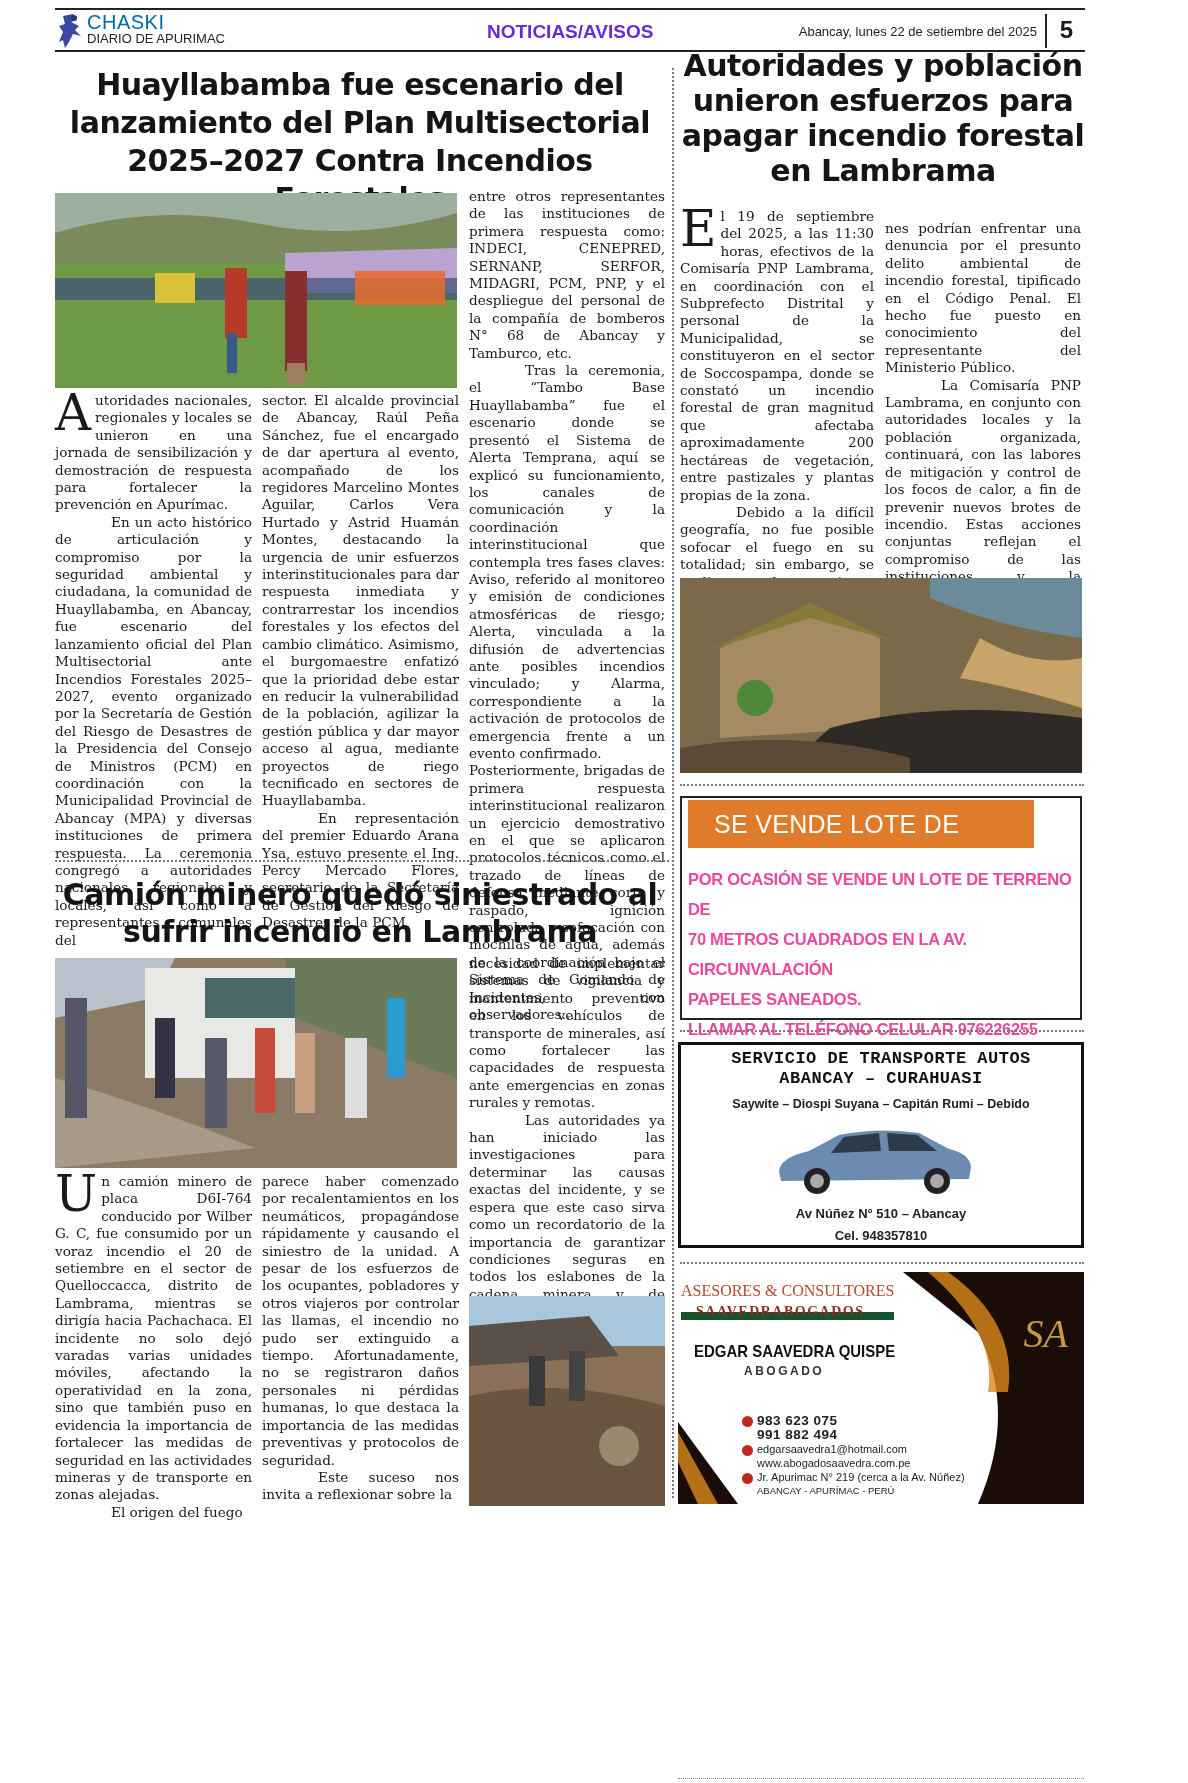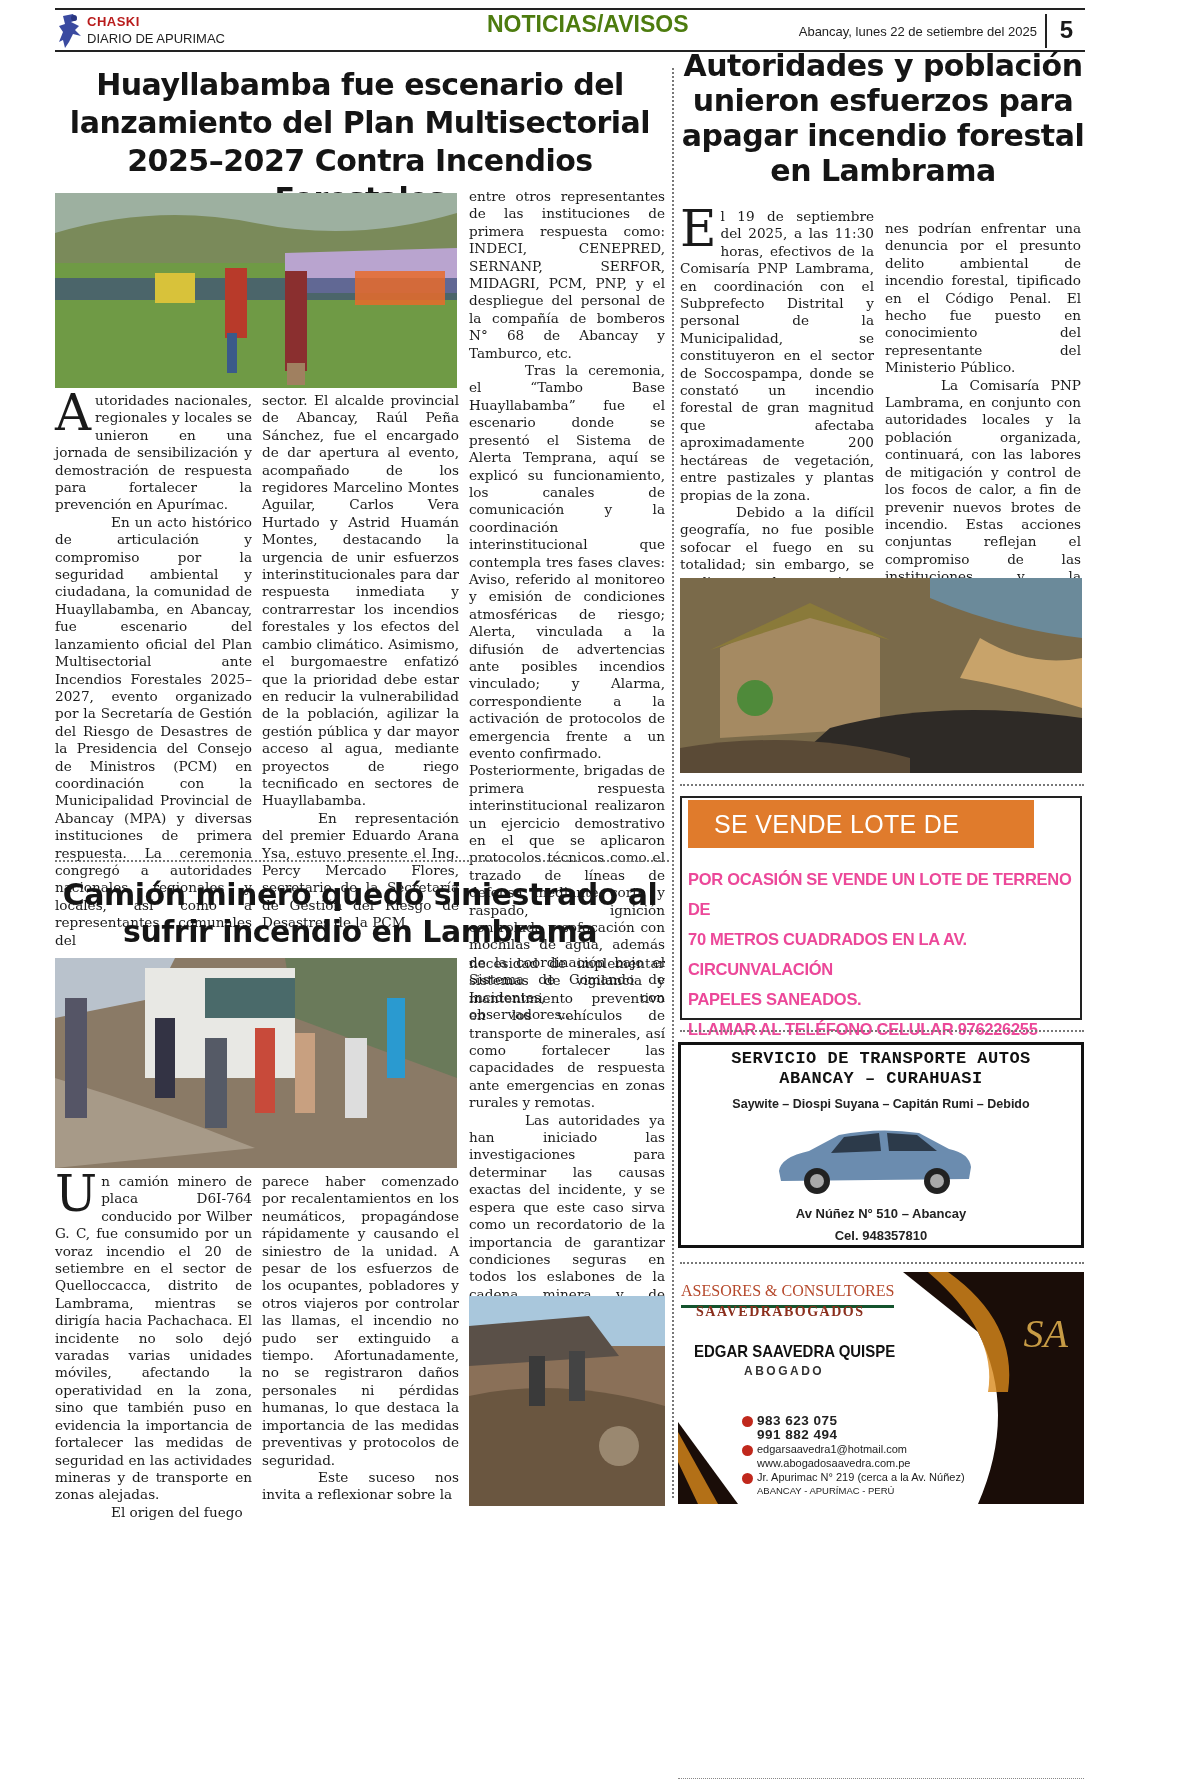--- a/index.html
+++ b/index.html
@@ -3,24 +3,24 @@
 <meta charset="utf-8">
 <style>
   * { box-sizing: border-box; margin: 0; padding: 0; }
   html, body { width: 1188px; height: 1783px; background: #ffffff; overflow: hidden; }
   body { position: relative; font-family: "DejaVu Serif", serif; color: #1a1a1a; }
 
   .masthead { position: absolute; left: 55px; top: 8px; width: 1030px; height: 44px;
     border-top: 2px solid #222; border-bottom: 2px solid #222; }
   .logo { position: absolute; left: 2px; top: 2px; width: 30px; height: 38px; }
   .brand { position: absolute; left: 32px; top: 2px; font-family: "Liberation Sans", sans-serif; }
-  .brand-name { font-size: 13px; font-weight: bold; color: #b91c1c; line-height: 20px; letter-spacing: 0.5px; }
+  .brand-name { font-size: 20px; font-weight: normal; color: #0369a1; line-height: 20px; letter-spacing: 0.5px; }
   .brand-sub { font-size: 13px; color: #222; line-height: 14px; }
-  .section { position: absolute; left: 432px; top: 1px; font-family: "Liberation Sans", sans-serif;
-    font-size: 23px; font-weight: bold; color: #4d7c0f; }
+  .section { position: absolute; left: 432px; top: 11px; font-family: "Liberation Sans", sans-serif;
+    font-size: 19px; font-weight: bold; color: #6d28d9; }
   .dateline { position: absolute; right: 48px; top: 14px; font-family: "Liberation Sans", sans-serif;
     font-size: 13px; color: #222; }
   .pagediv { position: absolute; right: 38px; top: 4px; width: 2px; height: 34px; background: #222; }
   .pageno { position: absolute; right: 12px; top: 6px; font-family: "Liberation Sans", sans-serif;
     font-size: 24px; font-weight: bold; }
 
   .headline { position: absolute; font-family: "DejaVu Sans", sans-serif; font-weight: bold;
     text-align: center; color: #151515; letter-spacing: -0.5px; }
   .h1 { left: 55px; top: 66px; width: 610px; font-size: 30px; line-height: 38px; }
   .h2 { left: 678px; top: 48px; width: 410px; font-size: 30px; line-height: 35px; }
@@ -47,21 +47,21 @@
   .ad-trans-title { position: absolute; left: 0; top: 4px; width: 100%; text-align: center;
     font-family: Liberation Mono, monospace; font-weight: 900; font-size: 17px; line-height: 20px; color: #111; letter-spacing: 0.5px; }
   .ad-trans-route { position: absolute; left: 0; top: 52px; width: 100%; text-align: center;
     font-family: "Liberation Sans", sans-serif; font-weight: bold; font-size: 12.5px; color: #222; }
   .ad-trans-car { position: absolute; left: 88px; top: 76px; width: 210px; height: 78px; }
   .ad-trans-addr { position: absolute; left: 0; top: 158px; width: 100%; text-align: center;
     font-family: "Liberation Sans", sans-serif; font-weight: bold; font-size: 13px; line-height: 22px; color: #222; }
 
   .ad-law { position: absolute; left: 678px; top: 1272px; width: 406px; height: 232px; overflow: hidden; background: #fff; }
   .law-firm { position: absolute; left: 3px; top: 10px; font-family: "Liberation Serif", serif; font-size: 16px;
-    color: #b5482b; border-bottom: 3px solid #14532d; padding-bottom: 5px; }
+    color: #b5482b; border-bottom: 8px solid #14532d; padding-bottom: 12px; }
   .law-firm2 { position: absolute; left: 18px; top: 32px; font-family: "Liberation Serif", serif; font-weight: bold;
     font-size: 14px; color: #8b2f1d; letter-spacing: 1.5px; }
   .law-name { position: absolute; left: 16px; top: 70px; font-family: "Liberation Sans", sans-serif; font-weight: 900;
     font-size: 17px; color: #111; transform: scaleX(0.88); transform-origin: left; }
   .law-role { position: absolute; left: 66px; top: 92px; font-family: "Liberation Sans", sans-serif; font-weight: bold;
     font-size: 12px; color: #333; letter-spacing: 2.5px; }
   .law-contacts { position: absolute; left: 64px; top: 142px; font-family: "Liberation Sans", sans-serif; font-size: 11px; color: #222; line-height: 14px; }
   .law-contacts .big { font-size: 13.5px; font-weight: bold; letter-spacing: 0.5px; }
   .ico { display: inline-block; width: 11px; height: 11px; border-radius: 50%; background: #c0281c; vertical-align: middle; margin-right: 4px; }
   .law-monogram { position: absolute; right: 16px; top: 38px; font-family: "Liberation Serif", serif; font-size: 40px; color: #c79b45; font-style: italic; text-align: right; }

